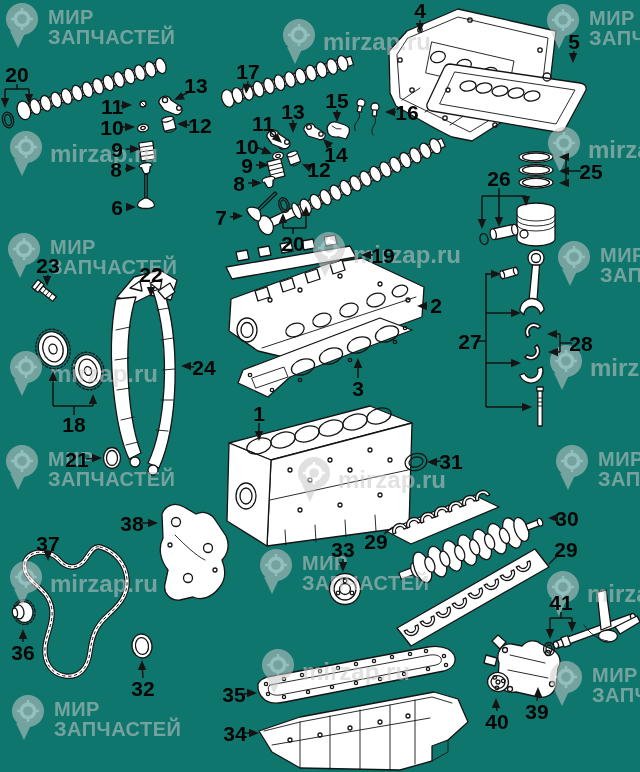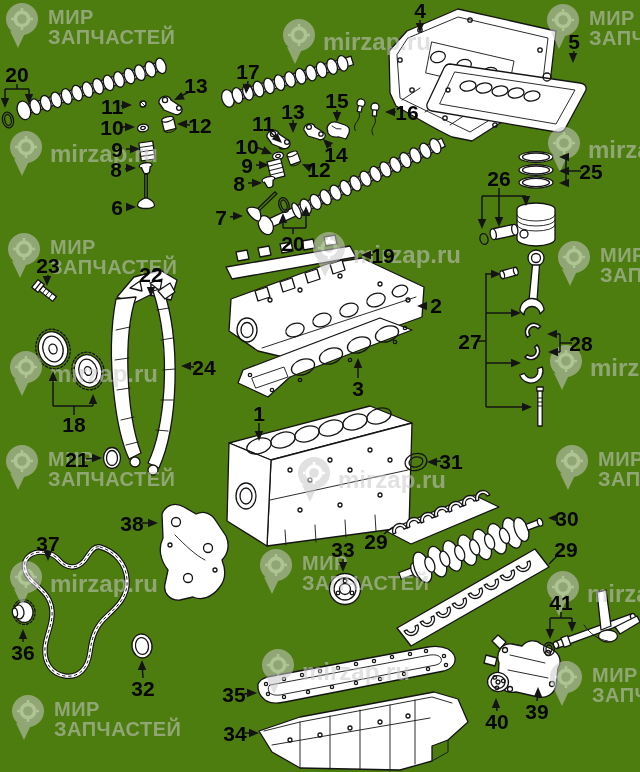--- a/index.html
+++ b/index.html
@@ -1,16 +1,16 @@
 <!DOCTYPE html>
 <html><head>
 <meta charset="utf-8">
 <style>
   html,body{margin:0;padding:0;background:#fff;}
-  .stage{position:relative;width:640px;height:772px;background:#4d7c0f;overflow:hidden;
+  .stage{position:relative;width:640px;height:772px;background:#0f766e;overflow:hidden;
          font-family:"Liberation Sans",sans-serif;}
   #parts{stroke:#141414;fill:none;stroke-width:1.3;stroke-linejoin:round;stroke-linecap:round;}
   .w{fill:#ffffff;}
   .thin{stroke-width:.9;}
   #wm-layer{color:#c9c9c9;opacity:.55;}
   .wm-t{font:700 20px "Liberation Sans",sans-serif;fill:currentColor;letter-spacing:.5px;}
   .wm-s{font:700 24px "Liberation Sans",sans-serif;fill:currentColor;}
   #callout-layer polyline{fill:none;stroke:#141414;stroke-width:1.5;}
   .co-t{font:700 21px "Liberation Sans",sans-serif;fill:#060606;text-anchor:middle;dominant-baseline:central;}
 </style>

